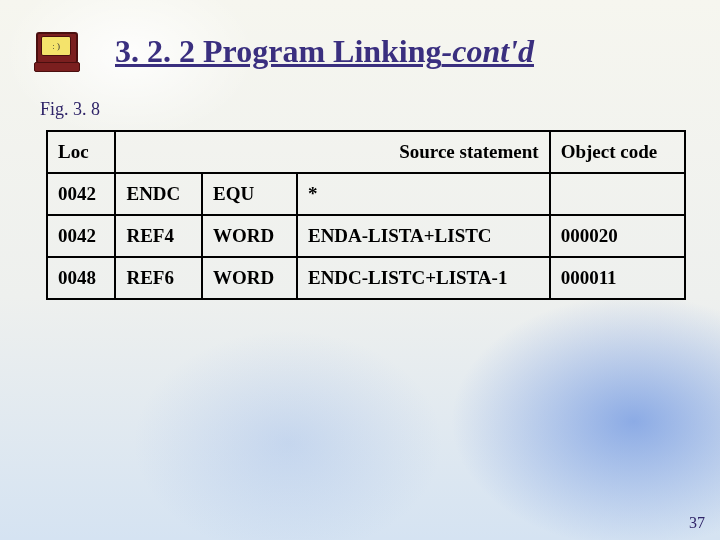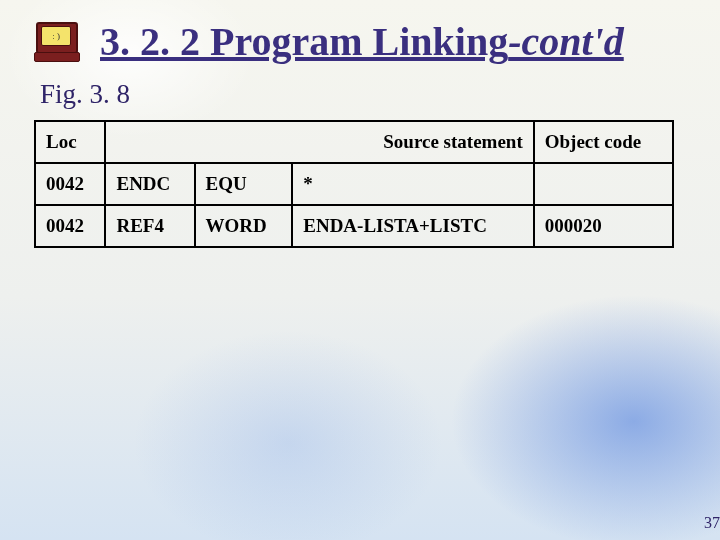--- a/index.html
+++ b/index.html
@@ -60,39 +60,39 @@
   }
   .computer-icon .base {
     position: absolute;
     left: 0px; bottom: 0;
     width: 44px; height: 8px;
     background: #7b1f1f;
     border: 1px solid #4a0f0f;
     border-radius: 2px;
   }
   h1.title {
-    margin: 0;
-    font-size: 40px;
+    margin: 15px;
+    font-size: 32px;
     font-weight: bold;
     color: #3a2f7f;
     text-decoration: underline;
     white-space: nowrap;
   }
   h1.title .contd {
     font-style: italic;
   }
   .fig-label {
-    font-size: 27px;
+    font-size: 18px;
     color: #2f2468;
     margin: 6px 0 10px 6px;
   }
   table.data {
     border-collapse: collapse;
     width: 640px;
-    margin-left: 0;
+    margin-left: 12px;
     background: rgba(255,255,255,0.0);
     border-radius: 26px;
   }
   table.data th, table.data td {
     border: 2px solid #000;
     padding: 9px 10px;
     font-size: 19px;
     text-align: left;
     vertical-align: middle;
     background: rgba(255,255,255,0.0);
@@ -100,21 +100,21 @@
     font-weight: bold;
   }
   table.data th {
     font-weight: bold;
   }
   table.data th.src {
     text-align: right;
   }
   .page-num {
     position: absolute;
-    right: 0;
+    right: 15px;
     bottom: 8px;
     font-size: 16px;
     color: #2f2468;
     font-family: "Times New Roman", serif;
     margin-top: 28px;
   }
 </style>
 </head>
 <body>
 
@@ -147,17 +147,24 @@
       <td>*</td>
       <td></td>
     </tr>
     <tr>
       <td>0042</td>
       <td>REF4</td>
       <td>WORD</td>
       <td>ENDA-LISTA+LISTC</td>
       <td>000020</td>
     </tr>
+    <tr>
+      <td>0048</td>
+      <td>REF6</td>
+      <td>WORD</td>
+      <td>ENDC-LISTC+LISTA-1</td>
+      <td>000011</td>
+    </tr>
   </tbody>
     </table>
 
   <div class="page-num">37</div>
 </div>
 
 </body></html>

